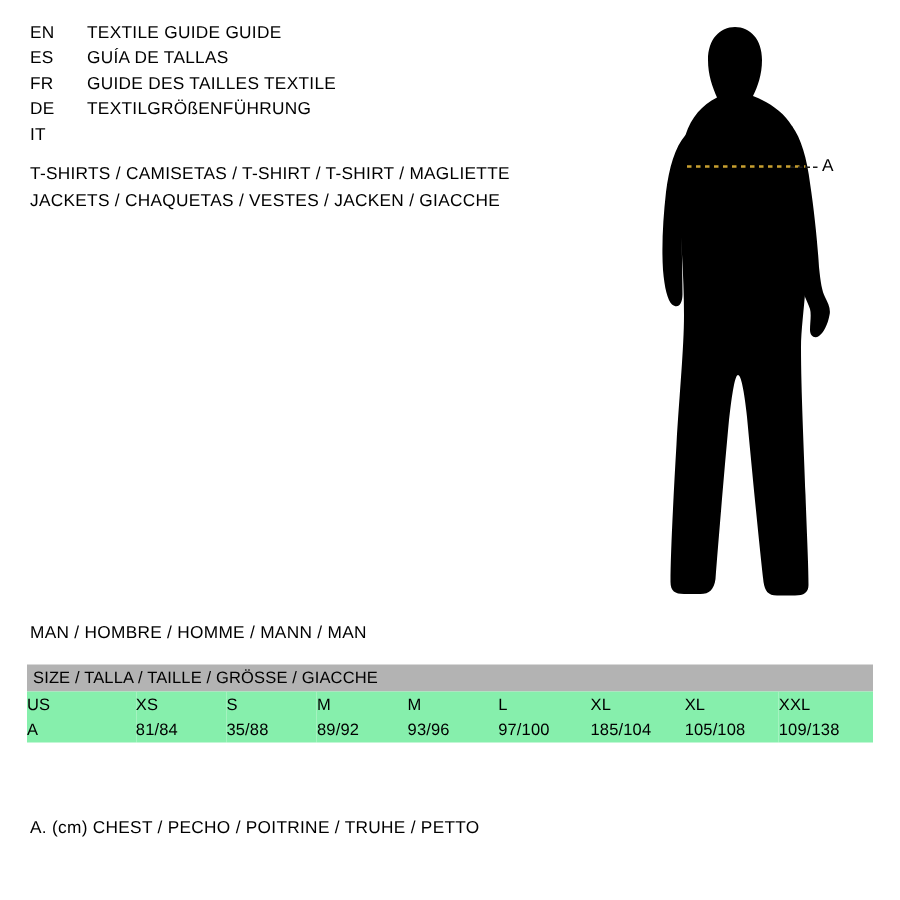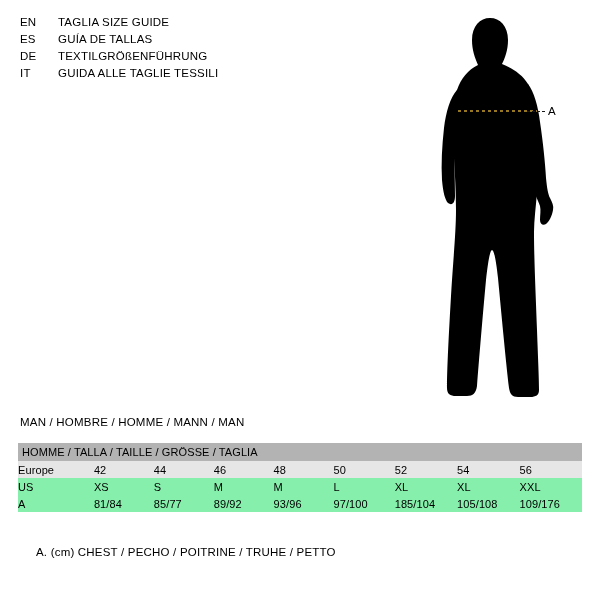--- a/index.html
+++ b/index.html
@@ -123,50 +123,57 @@
   td.label-col {
     width: 86px;
     padding-left: 4px;
   }
   td.val {
     width: 68px;
     text-align: left;
   }
   .footnote {
     position: absolute;
-    left: 36px;
+    left: 20px;
     top: 546px;
     font-size: 11.5px;
     letter-spacing: 0.2px;
   }
 </style>
 </head>
 <body>
 
 <div class="page">
 
   <div class="lang-block">
     <div class="lang-row">
       <span class="lang-code">EN</span>
-      <span class="lang-text">TAGLIA SIZE GUIDE</span>
+      <span class="lang-text">TEXTILE GUIDE GUIDE</span>
     </div>
     <div class="lang-row">
       <span class="lang-code">ES</span>
       <span class="lang-text">GUÍA DE TALLAS</span>
     </div>
     <div class="lang-row">
+      <span class="lang-code">FR</span>
+      <span class="lang-text">GUIDE DES TAILLES TEXTILE</span>
+    </div>
+    <div class="lang-row">
       <span class="lang-code">DE</span>
       <span class="lang-text">TEXTILGRÖßENFÜHRUNG</span>
     </div>
     <div class="lang-row">
       <span class="lang-code">IT</span>
-      <span class="lang-text">GUIDA ALLE TAGLIE TESSILI</span>
     </div>
   </div>
 
+  <div class="cat-block">
+    <div class="cat-line">T-SHIRTS / CAMISETAS / T-SHIRT / T-SHIRT / MAGLIETTE</div>
+    <div class="cat-line">JACKETS / CHAQUETAS / VESTES / JACKEN / GIACCHE</div>
+  </div>
 
   <div class="figure-wrap">
     <svg width="200" height="395" viewBox="0 0 200 395">
       <path fill="#000000" d="
         M 72,30
         C 72,16 80,8 90,8
         C 100,8 108,16 108,30
         C 108,40 105,48 102,54
         C 112,58 122,64 128,74
         C 134,86 136,104 137,122
@@ -217,53 +224,42 @@
     </svg>
   </div>
   <div class="a-dashes"></div>
   <div class="a-label">A</div>
 
   <div class="table-title">MAN / HOMBRE / HOMME / MANN / MAN</div>
 
   <table class="size-table">
     <tbody>
       <tr class="header-row">
-        <td colspan="9">HOMME / TALLA / TAILLE / GRÖSSE / TAGLIA</td>
-      </tr>
-      <tr class="shade">
-        <td class="label-col">Europe</td>
-        <td class="val">42</td>
-        <td class="val">44</td>
-        <td class="val">46</td>
-        <td class="val">48</td>
-        <td class="val">50</td>
-        <td class="val">52</td>
-        <td class="val">54</td>
-        <td class="val">56</td>
+        <td colspan="9">SIZE / TALLA / TAILLE / GRÖSSE / GIACCHE</td>
       </tr>
       <tr class="plain">
         <td class="label-col">US</td>
         <td class="val">XS</td>
         <td class="val">S</td>
         <td class="val">M</td>
         <td class="val">M</td>
         <td class="val">L</td>
         <td class="val">XL</td>
         <td class="val">XL</td>
         <td class="val">XXL</td>
       </tr>
       <tr class="plain">
         <td class="label-col">A</td>
         <td class="val">81/84</td>
-        <td class="val">85/77</td>
+        <td class="val">35/88</td>
         <td class="val">89/92</td>
         <td class="val">93/96</td>
         <td class="val">97/100</td>
         <td class="val">185/104</td>
         <td class="val">105/108</td>
-        <td class="val">109/176</td>
+        <td class="val">109/138</td>
       </tr>
     </tbody>
   </table>
 
   <div class="footnote">A. (cm) CHEST / PECHO / POITRINE / TRUHE / PETTO</div>
 
 </div>
 
 </body></html>

